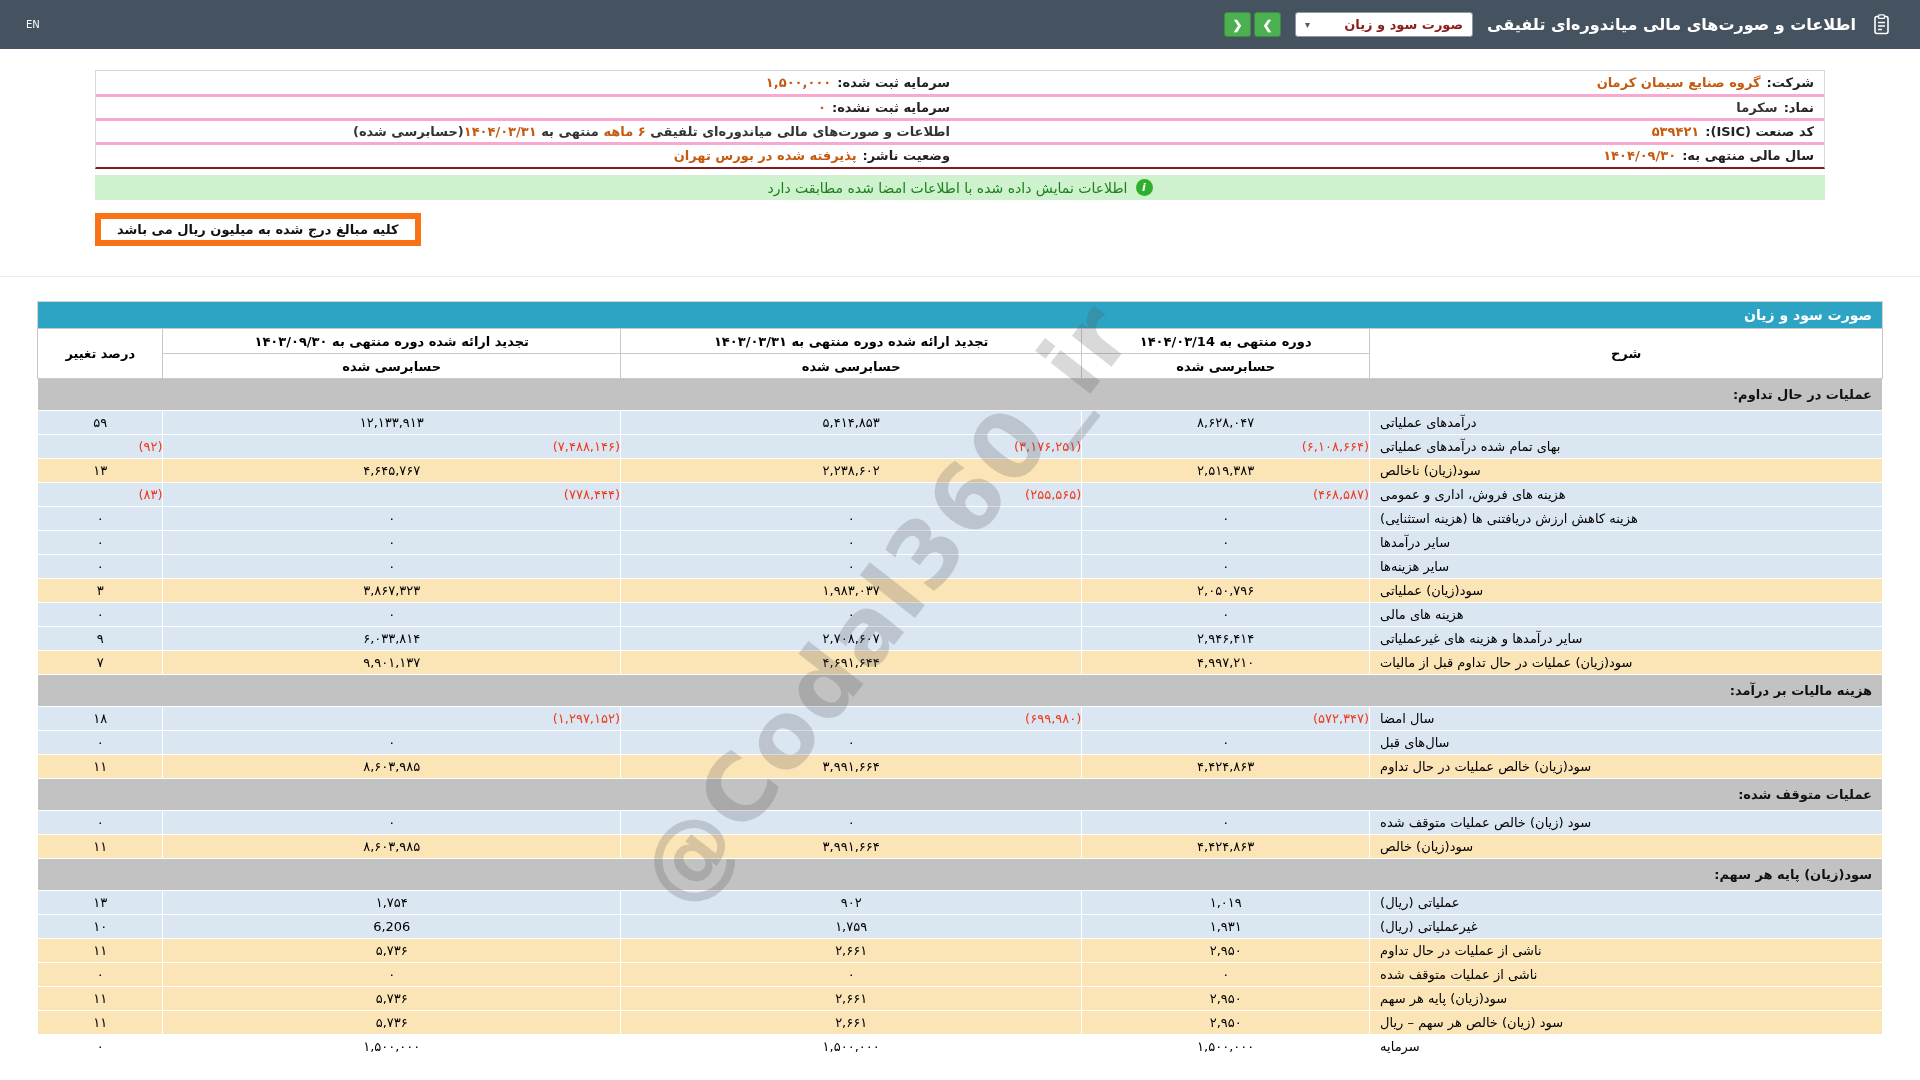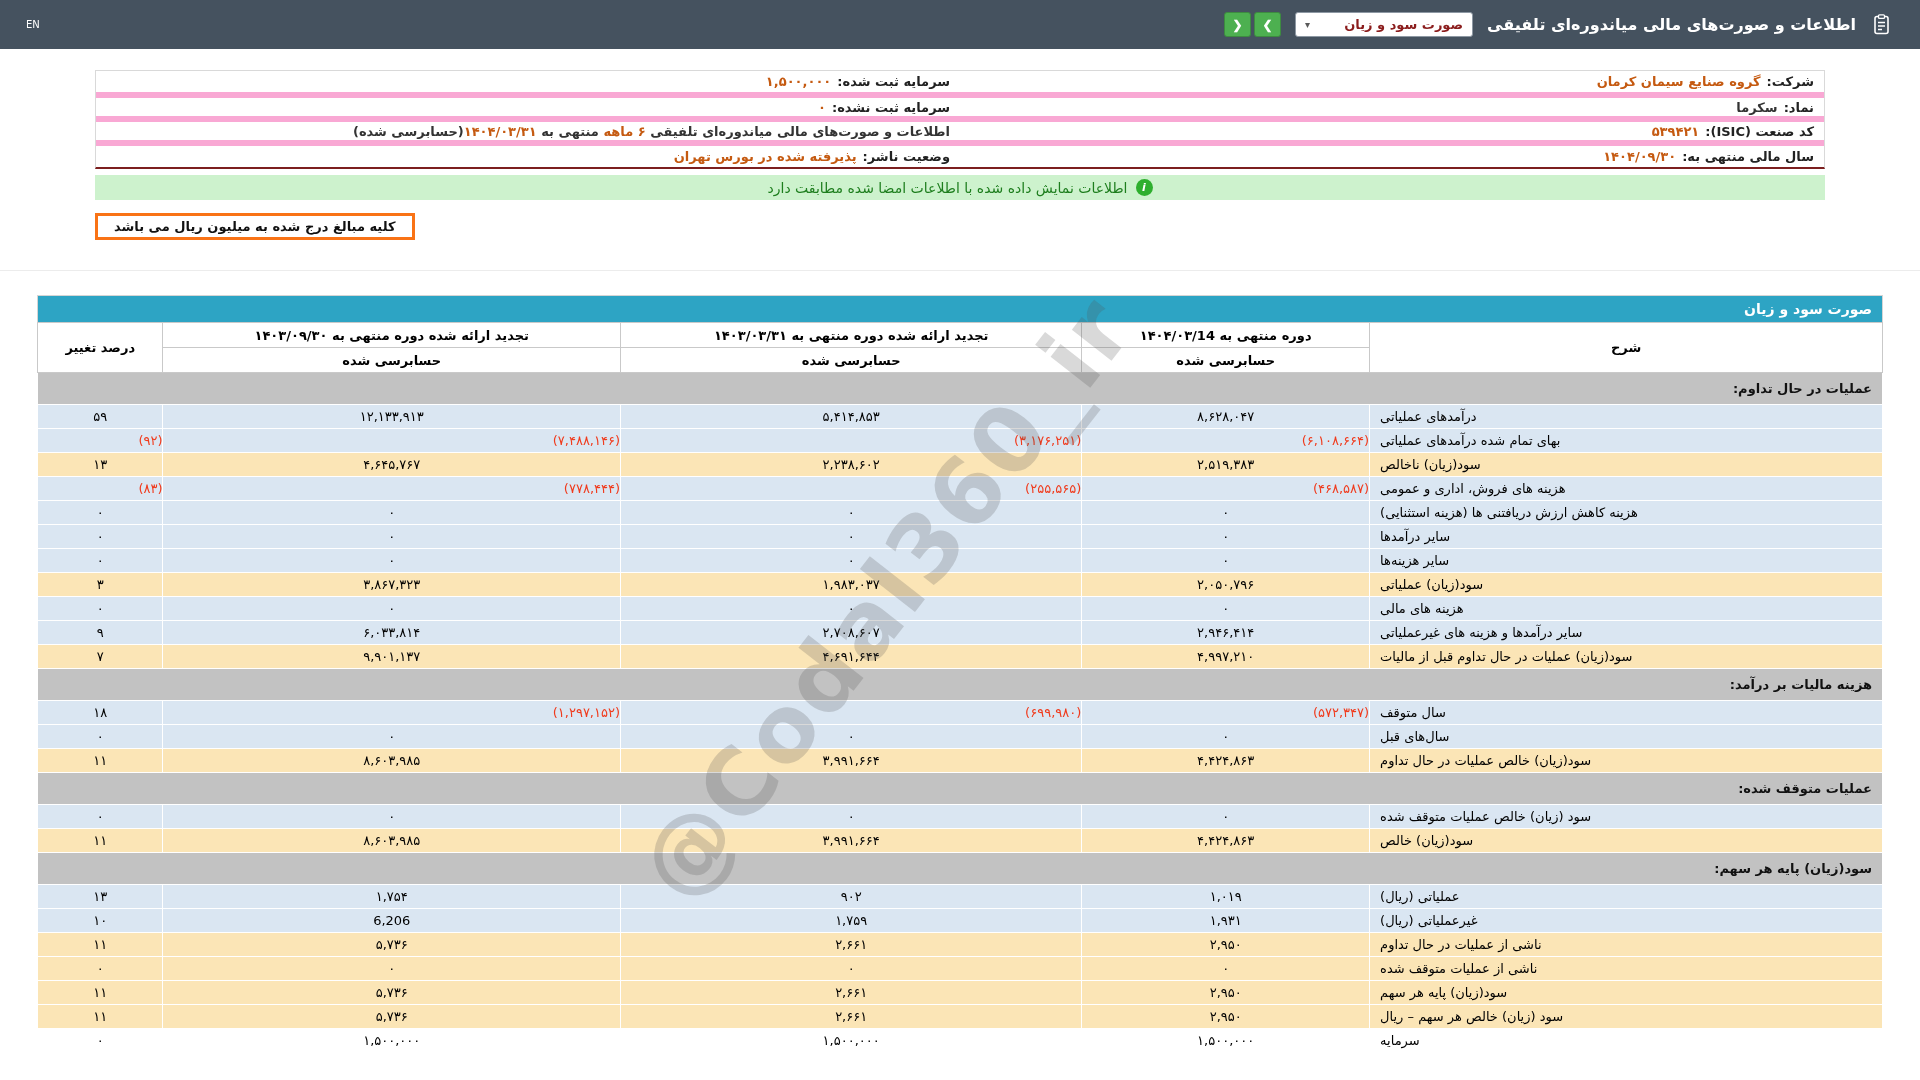--- a/index.html
+++ b/index.html
@@ -35,21 +35,21 @@
   .lang{ color:#fff; font-size:10px; cursor:pointer; }
 
   
   .info-wrap{
     margin:21px 95px 0; border:1px solid #d9d9d9;
     border-bottom:2px solid #7c1f1f;
   }
   .info-table{ width:100%; border-collapse:collapse; }
   .info-table td{
     width:50%; height:24px; padding:0 10px; font-size:13px;
-    border-bottom:6px solid #f9a8d4; white-space:nowrap;
+    border-bottom:3px solid #f9a8d4; white-space:nowrap;
   }
   .info-table tr:last-child td{ border-bottom:none; }
   .info-label{ font-weight:700; color:#222; margin-left:6px; }
   .val-orange{ color:var(--info-value-orange,#c55a11); font-weight:700; }
   .val-dark{ color:#333; font-weight:700; }
 
   
   .banner{
     margin:6px 95px 0; background:var(--banner-green-bg,#cdf2cd); height:25px;
     display:flex; align-items:center; justify-content:center; gap:8px;
@@ -57,21 +57,21 @@
   .banner-icon{
     width:17px; height:17px; border-radius:50%; background:#2eaf2e; color:#fff;
     font-size:11px; font-weight:700; display:flex; align-items:center;
     justify-content:center; font-style:italic;
   }
   .banner-text{ color:var(--banner-green-text,#1e7e1e); font-size:14px; font-weight:400; }
 
   
   .unit-note-row{ margin:13px 95px 0; display:flex; justify-content:flex-end; }
   .unit-note{
-    border:3px solid #f97316; padding:3px 16px; font-size:13px;
+    border:6px solid #f97316; padding:3px 16px; font-size:13px;
     font-weight:700; color:#111; background:#fff;
   }
 
   .divider{ margin-top:30px; border-top:1px solid #ececec; }
 
   
   .statement-wrap{ position:relative; margin:24px 37px 0; }
   .statement-table{
     width:100%; border-collapse:collapse; table-layout:fixed;
     border:1px solid #d5d5d5;
@@ -274,21 +274,21 @@
           <td class="label-cell">سود(زیان) عملیات در حال تداوم قبل از مالیات</td>
           <td class="num-cell">۴,۹۹۷,۲۱۰</td>
           <td class="num-cell">۴,۶۹۱,۶۴۴</td>
           <td class="num-cell">۹,۹۰۱,۱۳۷</td>
           <td class="num-cell">۷</td>
         </tr>
         <tr>
           <td colspan="5" class="section-cell">هزینه مالیات بر درآمد:</td>
         </tr>
         <tr class="row-blue">
-          <td class="label-cell">سال متوقف</td>
+          <td class="label-cell">سال امضا</td>
           <td class="num-cell neg">(۵۷۲,۳۴۷)</td>
           <td class="num-cell neg">(۶۹۹,۹۸۰)</td>
           <td class="num-cell neg">(۱,۲۹۷,۱۵۲)</td>
           <td class="num-cell">۱۸</td>
         </tr>
         <tr class="row-blue">
           <td class="label-cell">سال‌های قبل</td>
           <td class="num-cell">۰</td>
           <td class="num-cell">۰</td>
           <td class="num-cell">۰</td>

